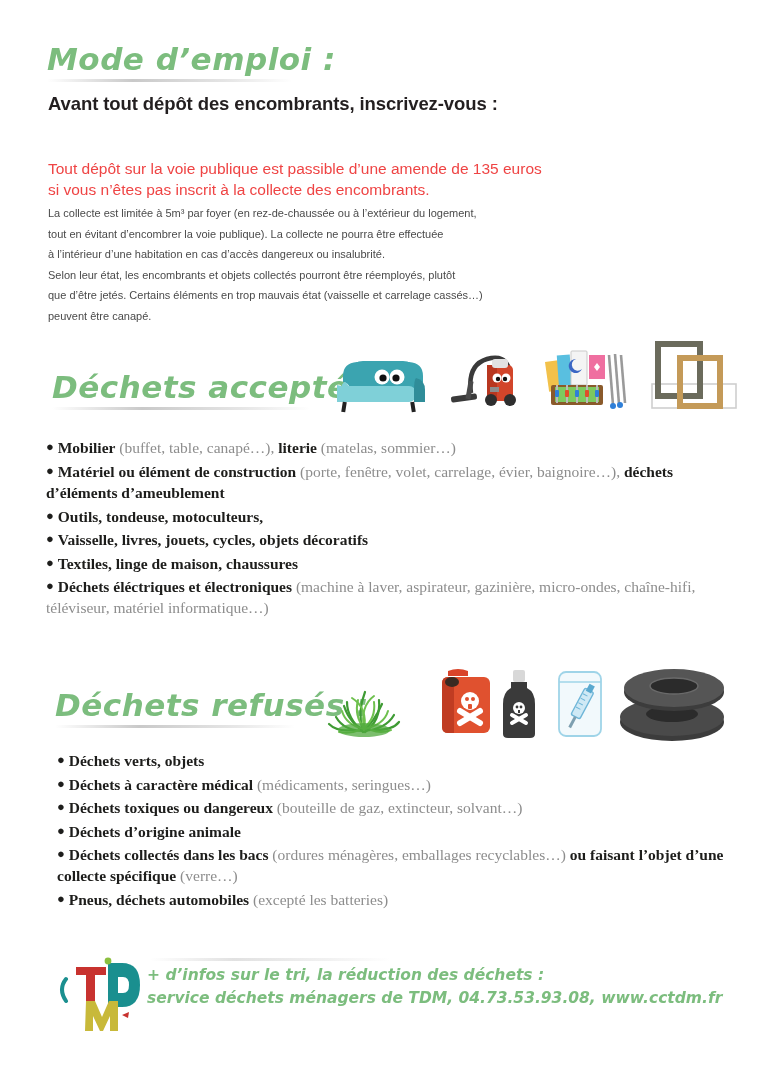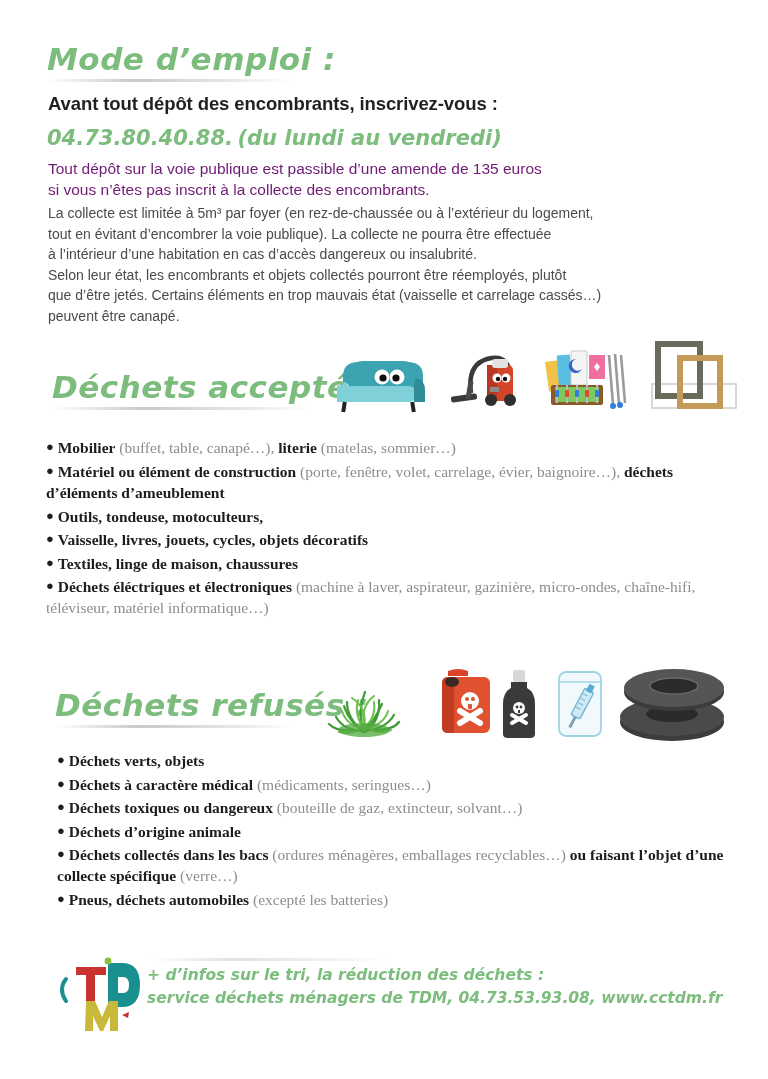--- a/index.html
+++ b/index.html
@@ -38,25 +38,25 @@
     position: absolute;
     height: 3px;
     background: linear-gradient(to right, rgba(150,150,150,0.00), rgba(120,120,120,0.40) 35%, rgba(120,120,120,0.18) 75%, rgba(255,255,255,0));
     border-radius: 2px;
   }
 
   
   .para {
     font-family: "Liberation Sans", sans-serif;
     color: #4a4a4a;
-    font-size: 14px;
+    font-size: 11px;
     line-height: 20.5px;
   }
   .green-para {
-    color: #701a75;
+    color: #ef4444;
     font-size: 15.5px;
     line-height: 21px;
     font-family: "Liberation Sans", sans-serif;
   }
   .subtitle {
     color: #231f20;
     font-weight: bold;
     font-size: 18.5px;
     font-family: "Liberation Sans", sans-serif;
     letter-spacing: -0.1px;
@@ -104,24 +104,20 @@
 </head>
 <body>
 
 <div class="page">
 
   <div class="section-head" style="position:absolute; left:47px; top:44px;">Mode d’emploi :</div>
   <div class="head-rule" style="left:47px; top:79px; width:245px;"></div>
 
   <div class="subtitle" style="position:absolute; left:48px; top:93px;">Avant tout dépôt des encombrants, inscrivez-vous :</div>
 
-  <div style="position:absolute; left:47px; top:126px; white-space:nowrap;">
-    <span class="phone">04.73.80.40.88.</span>
-    <span class="phone days">(du lundi au vendredi)</span>
-  </div>
 
   <div class="green-para" style="position:absolute; left:48px; top:158px;">Tout dépôt sur la voie publique est passible d’une amende de 135 euros</div>
   <div class="green-para" style="position:absolute; left:48px; top:179px;">si vous n’êtes pas inscrit à la collecte des encombrants.</div>
 
   <div style="position:absolute; left:48px; top:203px; width:700px;">
     <div class="para">La collecte est limitée à 5m³ par foyer (en rez-de-chaussée ou à l’extérieur du logement,</div>
     <div class="para">tout en évitant d’encombrer la voie publique). La collecte ne pourra être effectuée</div>
     <div class="para">à l’intérieur d’une habitation en cas d’accès dangereux ou insalubrité.</div>
     <div class="para">Selon leur état, les encombrants et objets collectés pourront être réemployés, plutôt</div>
     <div class="para">que d’être jetés. Certains éléments en trop mauvais état (vaisselle et carrelage cassés…)</div>

